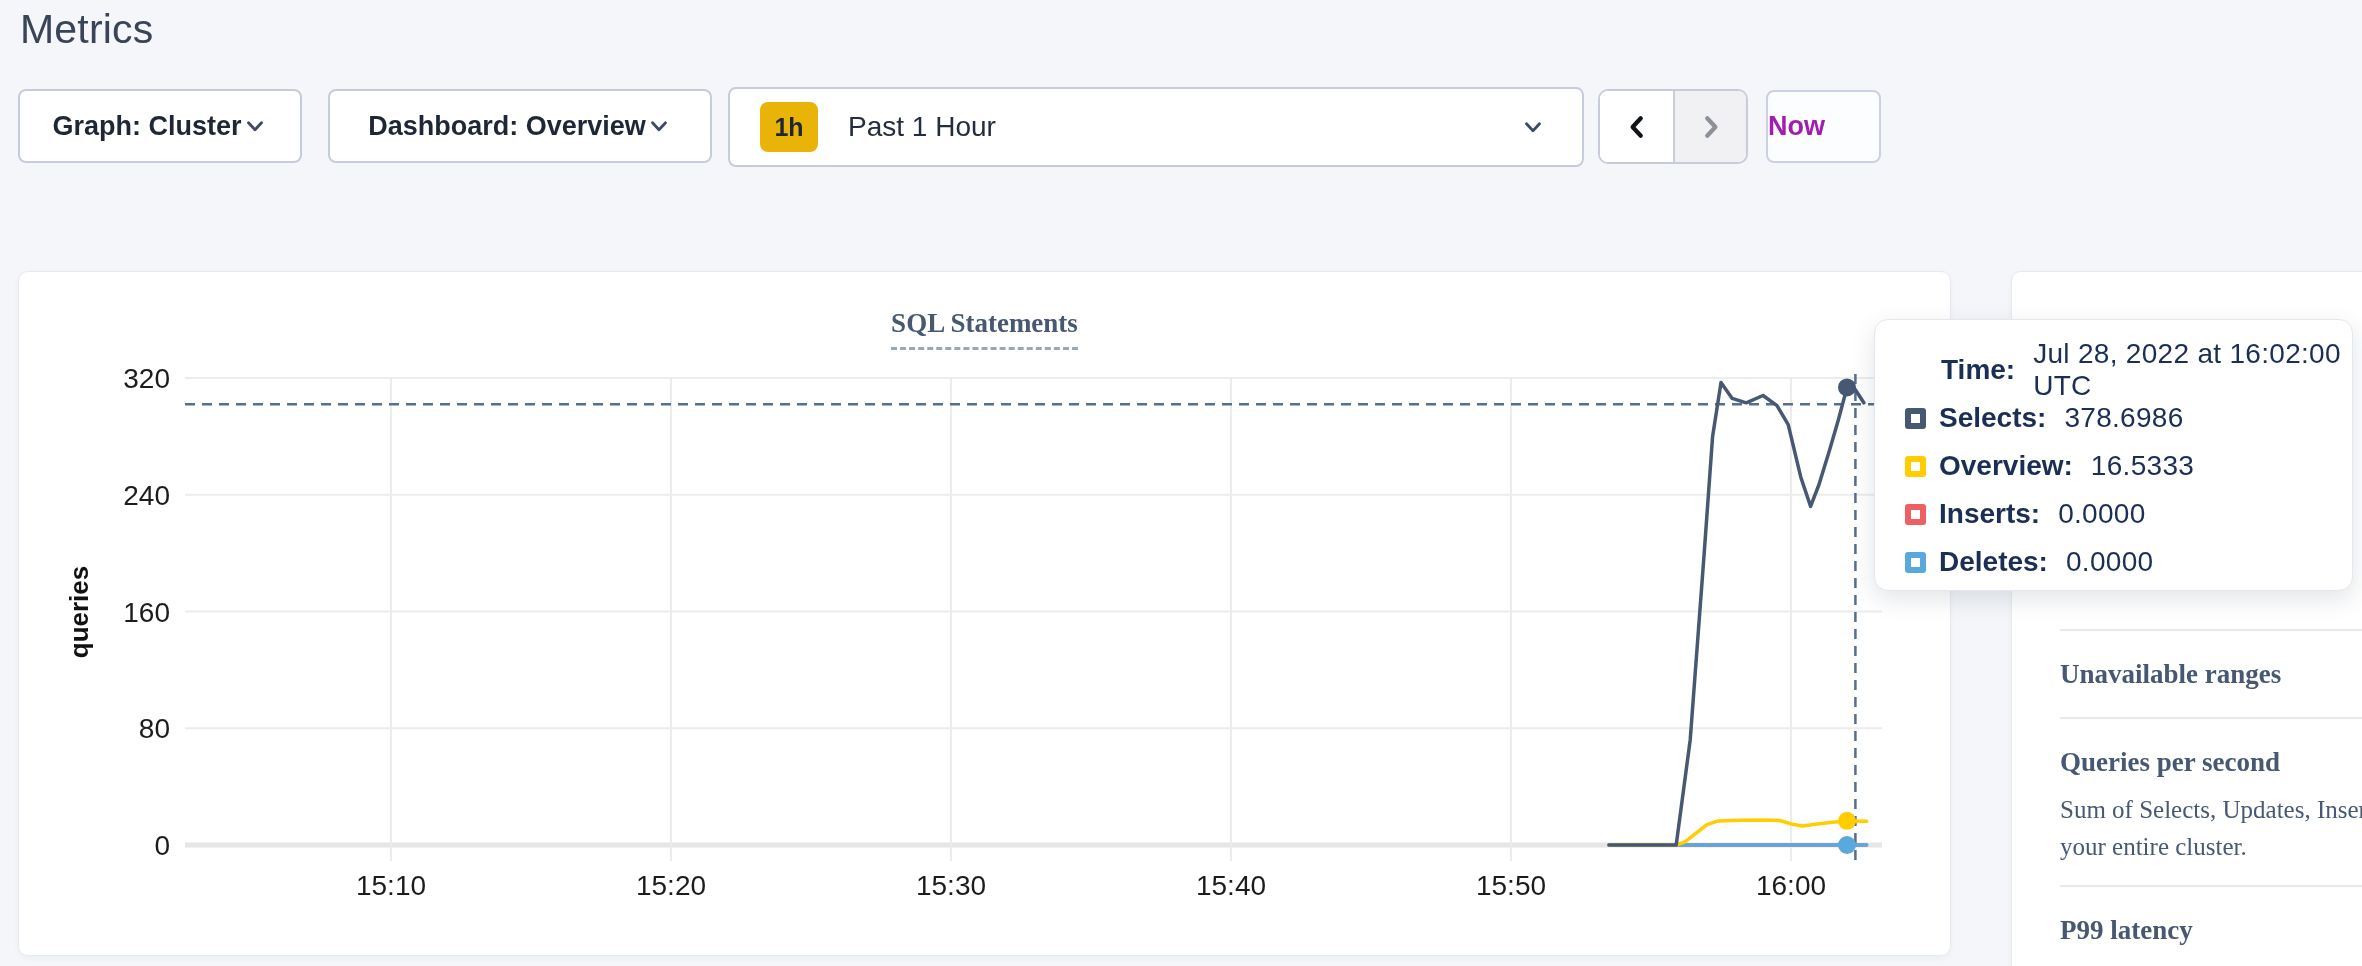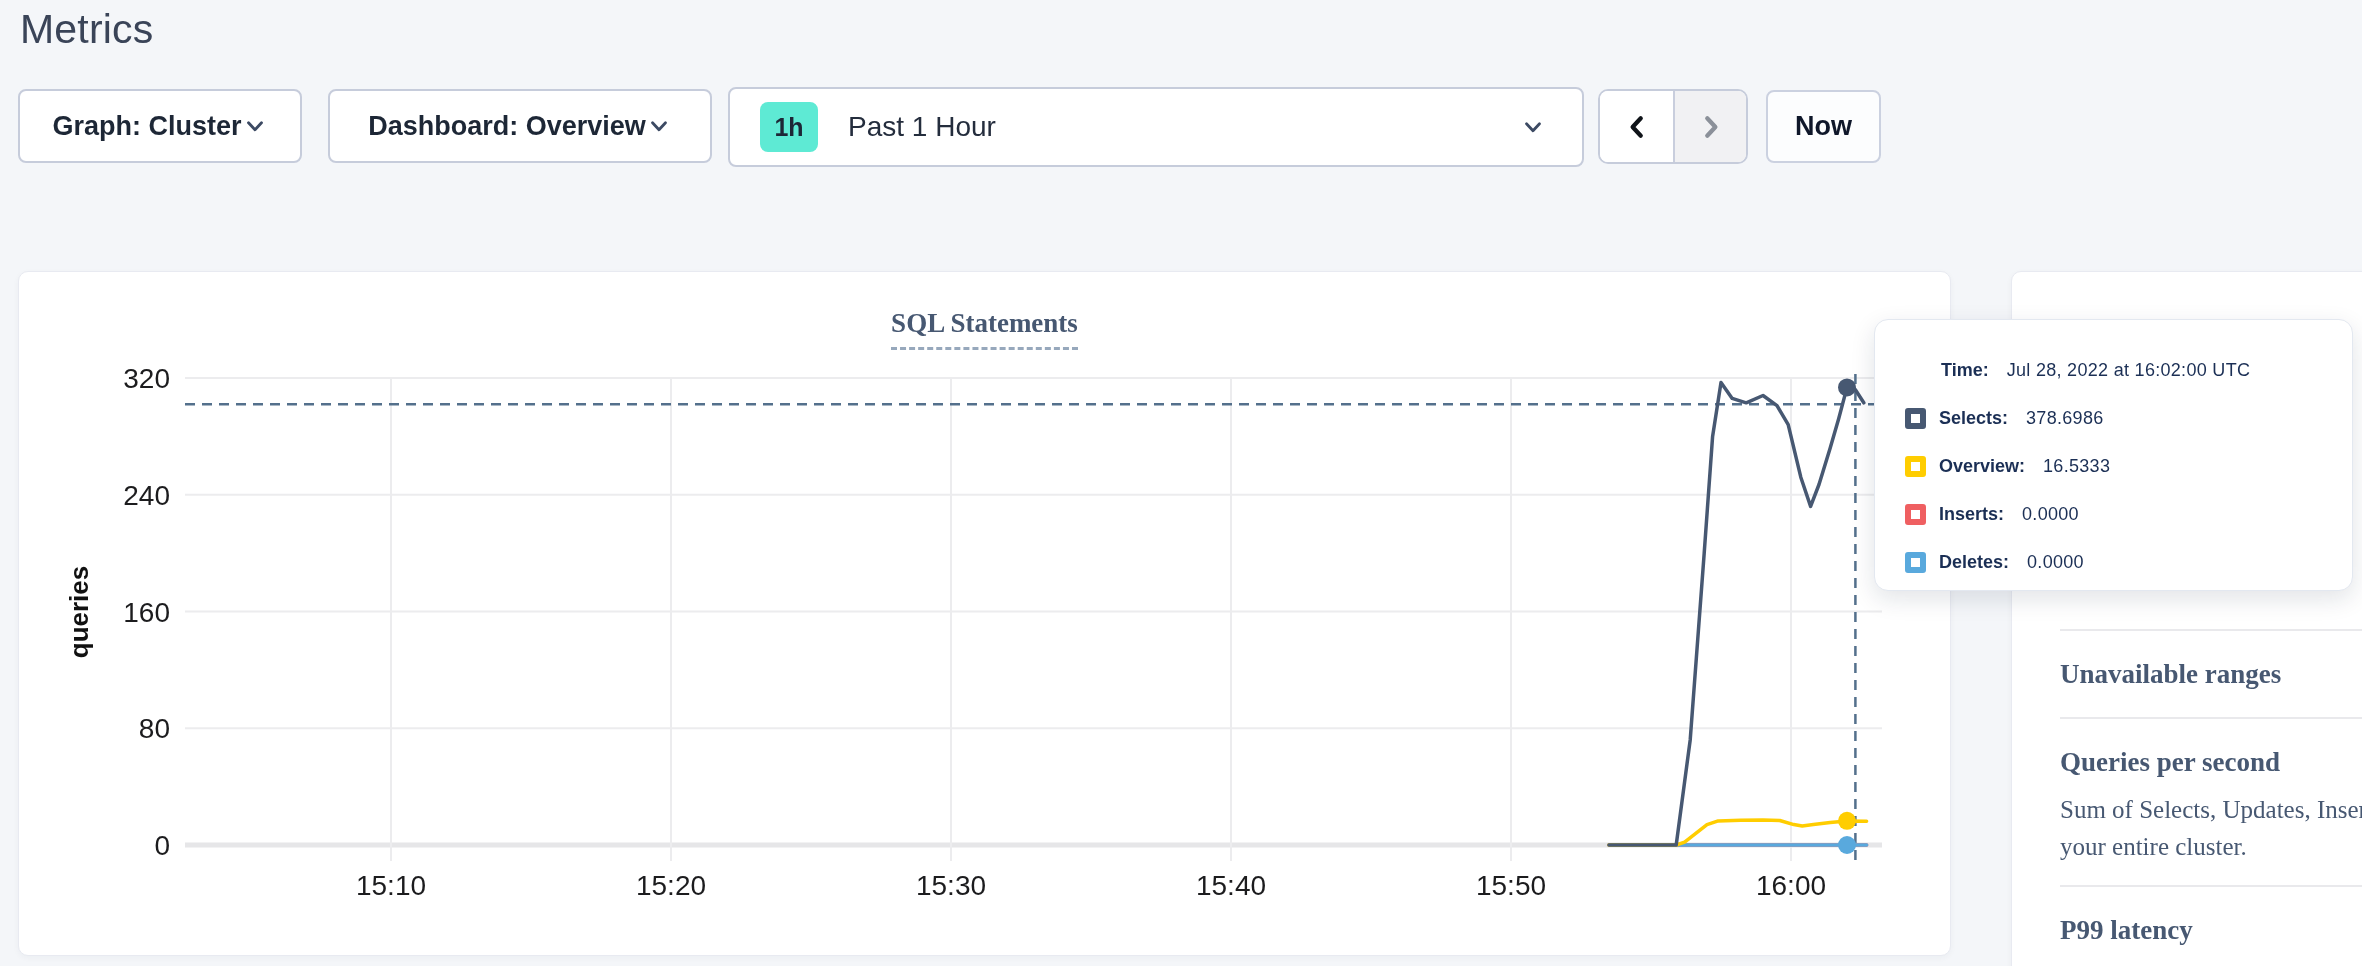--- a/index.html
+++ b/index.html
@@ -33,21 +33,21 @@
 
   .time-selector {
     display: flex; align-items: center;
     background: #ffffff;
     border: 2px solid #c6ccdb;
     border-radius: 8px;
     padding: 0 36px 0 30px;
     cursor: pointer;
   }
   .time-badge {
-    background: #5eead4; border-radius: 8px;
+    background: #eab308; border-radius: 8px;
     width: 58px; height: 50px;
     display: flex; align-items: center; justify-content: center;
     font-size: 25px; font-weight: 700; color: #1d2736;
     margin-right: 30px;
   }
   .time-label { font-size: 28px; font-weight: 400; color: #242d3d; flex: 1; }
 
   .arrow-group {
     display: flex;
     border: 2px solid #c6ccdb; border-radius: 10px;
@@ -58,24 +58,24 @@
     cursor: pointer; background: #ffffff;
   }
   .arrow-seg + .arrow-seg { border-left: 2px solid #c9cedd; }
   .arrow-seg.disabled { background: #f1f1f3; cursor: default; }
   .arrow-seg svg { width: 30px; height: 30px; fill: none; stroke-width: 3.4;
                    stroke-linecap: round; stroke-linejoin: round; }
   .arrow-seg.enabled svg  { stroke: #101419; }
   .arrow-seg.disabled svg { stroke: #8b9099; }
 
   .now-btn {
-    display: flex; align-items: center; justify-content: center;
+    display: flex; align-items: center; 
     background: #fcfdfe;
     border: 2px solid #cbd1e0; border-radius: 8px;
-    font-size: 27px; font-weight: 700; color: #0f172a;
+    font-size: 27px; font-weight: 700; color: #a21caf;
     cursor: default;
   }
 
   
   .card {
     background: #ffffff;
     border: 1px solid #e8eaf1;
     border-radius: 10px;
     box-shadow: 0 2px 6px rgba(30, 40, 70, 0.04);
     font-family: Liberation Serif, serif;
@@ -114,21 +114,21 @@
   
   .tooltip {
     left: 1874px; top: 319px; width: 479px; height: 272px;
     background: #ffffff;
     border: 1px solid #e3e8f0;
     border-radius: 14px;
     box-shadow: 0 8px 24px rgba(20, 30, 60, 0.12);
     padding: 26px 0 0 30px;
     z-index: 50;
   }
-  .tt-row { display: flex; align-items: center; height: 48px; font-size: 18px; color: #1b2f55; }
+  .tt-row { display: flex; align-items: center; height: 48px; font-size: 28px; color: #1b2f55; }
   .tt-row.time-row { padding-left: 36px; }
   .tt-label { font-weight: 700; margin-right: 18px; }
   .tt-value { font-weight: 400; letter-spacing: 0.3px; }
   .tt-swatch {
     width: 21px; height: 21px; border-radius: 3px;
     background: #fff; margin-right: 13px; flex: 0 0 auto;
     border: 6px solid #000;
   }
 </style>
 </head>

